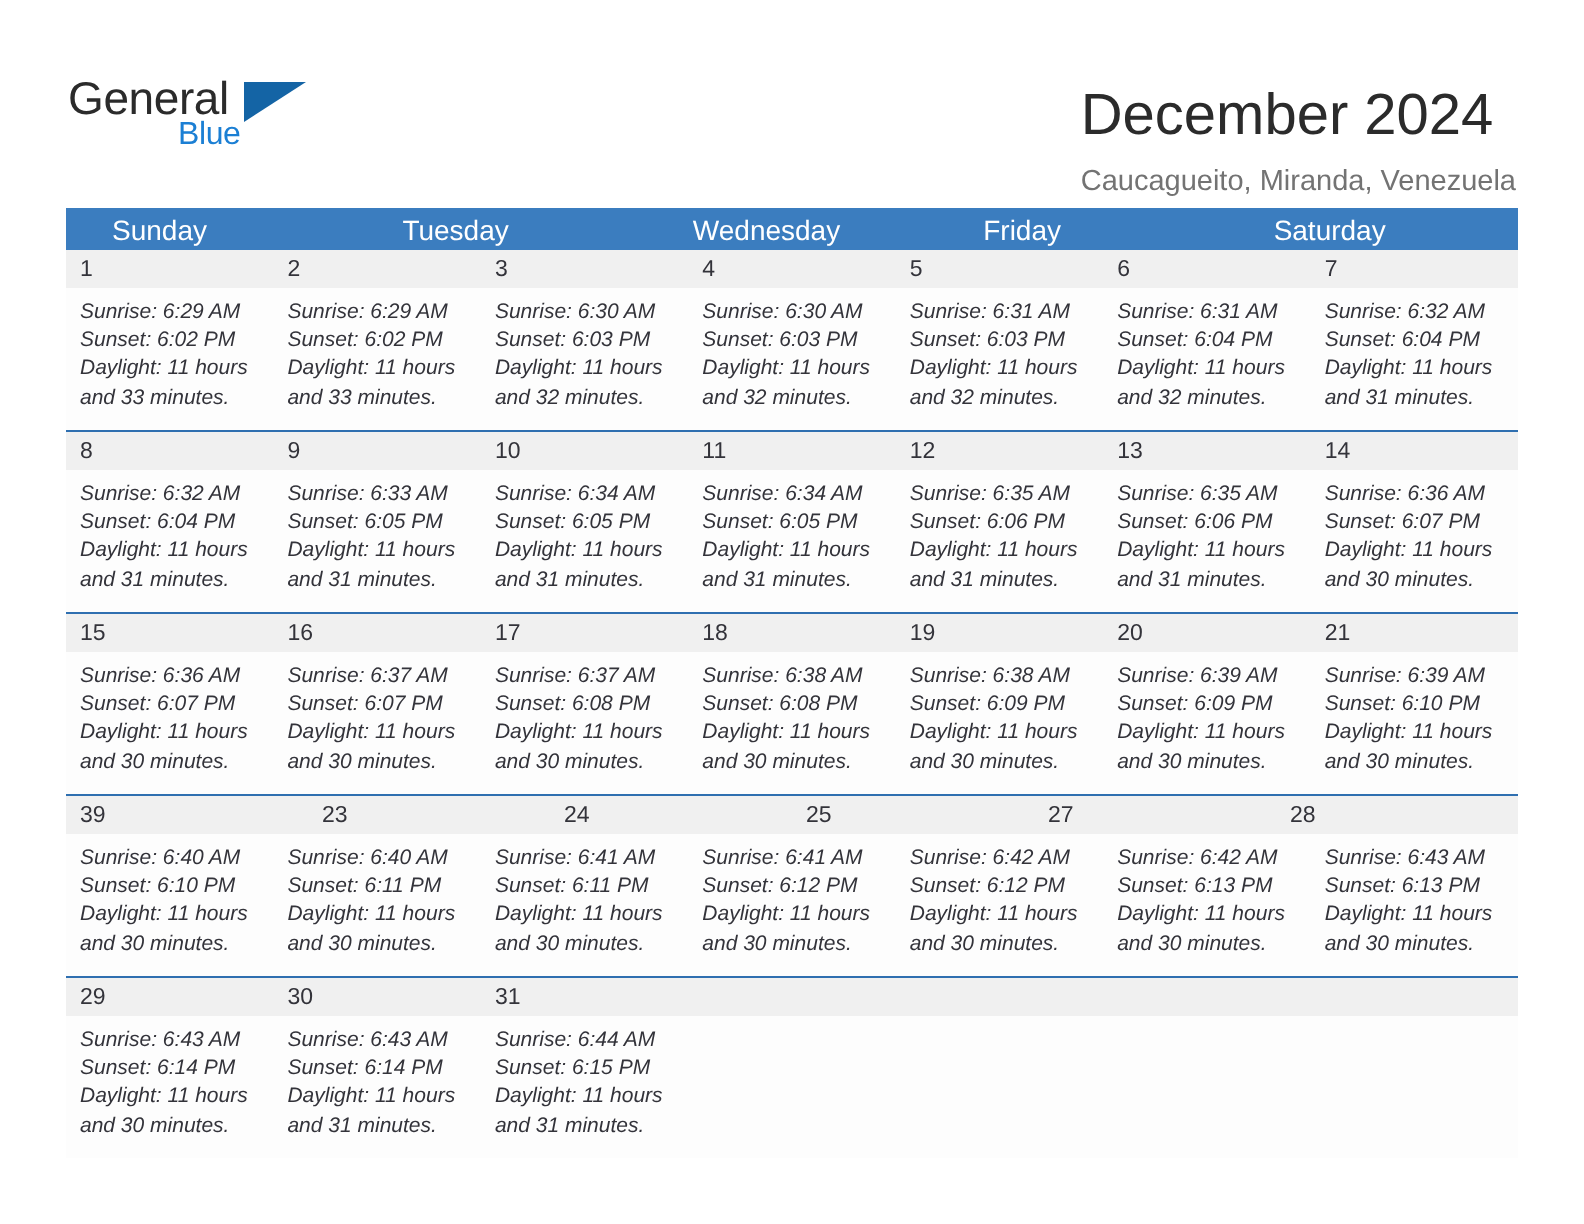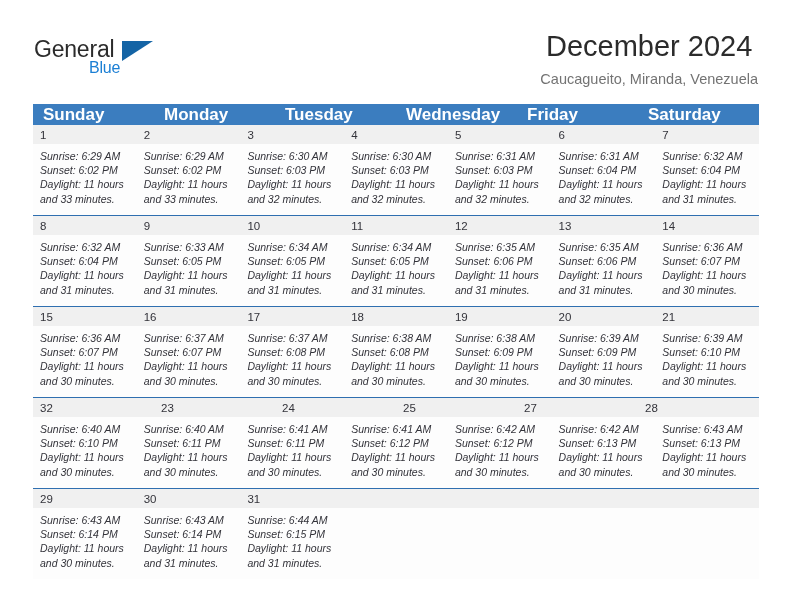--- a/index.html
+++ b/index.html
@@ -62,22 +62,22 @@
     top: 5px;
     width: 0;
     height: 0;
     border-left: 31px solid #1464a5;
     border-bottom: 20px solid transparent;
   }
 
   .titles {
     position: absolute;
     right: 34px;
-    top: 28px;
-    text-align: center;
+    top: 40px;
+    text-align: left;
   }
   .cal-title {
     font-size: 29px;
     font-weight: normal;
     color: #2b2b2b;
     line-height: 36px;
     white-space: nowrap;
   }
   .cal-subtitle {
     margin-top: 6px;
@@ -97,27 +97,26 @@
 
   .cal-head {
     display: flex;
     width: 100%;
     background: #3b7dbf;
     height: 21px;
   }
   .cal-head .dow {
     flex: 1 1 0;
     box-sizing: border-box;
-    padding: 3px 0 0 10px;
-    font-size: 17px;
+    padding: 3px 0 0 23px;
+    font-size: 14px;
     color: #ffffff;
     line-height: 16px;
     white-space: nowrap;
     overflow: hidden;
-    font-weight: bold;
   }
 
   .week {
     width: 100%;
     border-top: 1.4px solid #2f6fb0;
   }
   .week:first-of-type {
     border-top: none;
   }
 
@@ -172,21 +171,20 @@
       <div class="cal-title">December 2024</div>
       <div class="cal-subtitle">Caucagueito, Miranda, Venezuela</div>
     </div>
 
   </div>
 
   <div class="calendar">
 
     <div class="cal-head">
       <div class="dow">Sunday</div>
-      <div class="dow">Monday</div>
       <div class="dow">Tuesday</div>
       <div class="dow">Wednesday</div>
       <div class="dow">Friday</div>
       <div class="dow">Saturday</div>
     </div>
 
     <div id="weeks-container">
         <div class="week">
           <div class="week-numbers">
             <div class="num">1</div>
@@ -347,21 +345,21 @@
             <div class="cell">
               <div class="line">Sunrise: 6:39 AM</div>
               <div class="line">Sunset: 6:10 PM</div>
               <div class="line">Daylight: 11 hours</div>
               <div class="line">and 30 minutes.</div>
             </div>
           </div>
         </div>
         <div class="week">
           <div class="week-numbers">
-            <div class="num">32</div>
+            <div class="num">39</div>
             <div class="num">23</div>
             <div class="num">24</div>
             <div class="num">25</div>
             <div class="num">27</div>
             <div class="num">28</div>
           </div>
           <div class="week-bodies">
             <div class="cell">
               <div class="line">Sunrise: 6:40 AM</div>
               <div class="line">Sunset: 6:10 PM</div>

